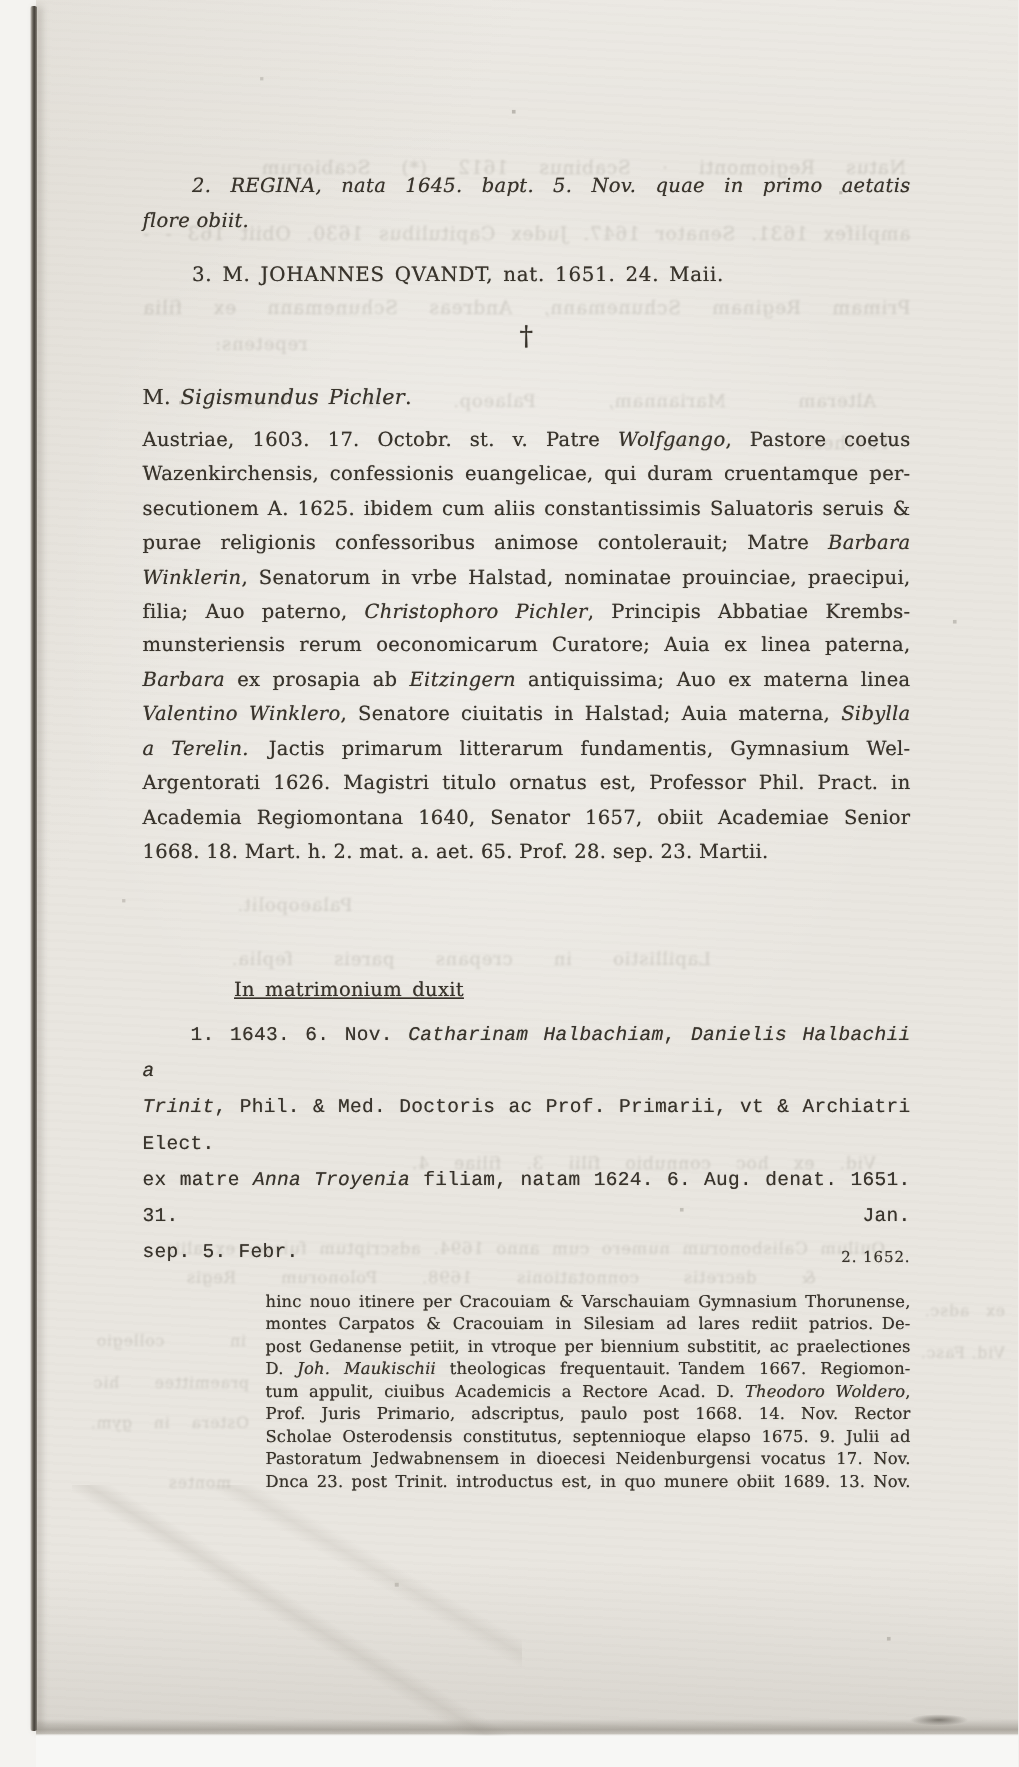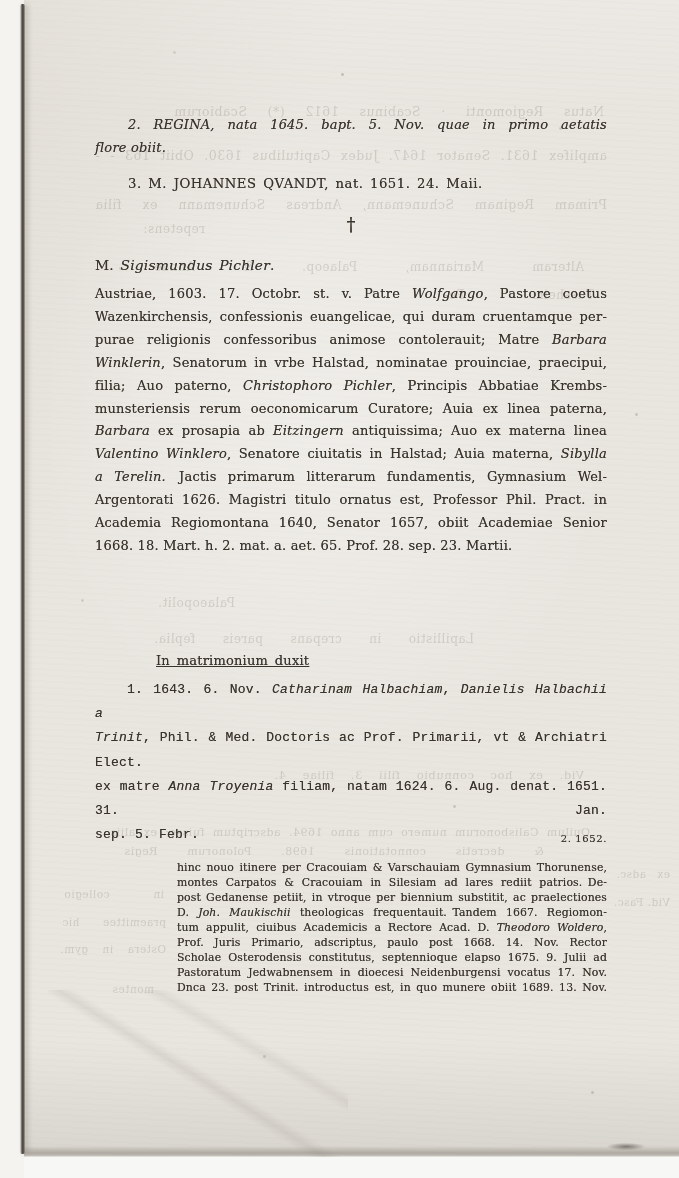--- a/index.html
+++ b/index.html
@@ -137,20 +137,21 @@
 
     <div class="block" id="cross">†</div>
 
     <div class="block center" id="title">
         <div class="line free"><span>M. </span><span class="it">Sigismundus Pichler</span><span>.</span></div>
       </div>
 
     <div class="block" id="bio">
         <div class="line"><span>Austriae, 1603. 17. Octobr. st. v. Patre </span><span class="it">Wolfgango</span><span>, Pastore coetus</span></div>
         <div class="line"><span>Wazenkirchensis, confessionis euangelicae, qui duram cruentamque per-</span></div>
+        <div class="line"><span>secutionem A. 1625. ibidem cum aliis constantissimis Saluatoris seruis &amp;</span></div>
         <div class="line"><span>purae religionis confessoribus animose contolerauit; Matre </span><span class="it">Barbara</span></div>
         <div class="line"><span class="it">Winklerin</span><span>, Senatorum in vrbe Halstad, nominatae prouinciae, praecipui,</span></div>
         <div class="line"><span>filia; Auo paterno, </span><span class="it">Christophoro Pichler</span><span>, Principis Abbatiae Krembs-</span></div>
         <div class="line"><span>munsteriensis rerum oeconomicarum Curatore; Auia ex linea paterna,</span></div>
         <div class="line"><span class="it">Barbara</span><span> ex prosapia ab </span><span class="it">Eitzingern</span><span> antiquissima; Auo ex materna linea</span></div>
         <div class="line"><span class="it">Valentino Winklero</span><span>, Senatore ciuitatis in Halstad; Auia materna, </span><span class="it">Sibylla</span></div>
         <div class="line"><span class="it">a Terelin.</span><span> Jactis primarum litterarum fundamentis, Gymnasium Wel-</span></div>
         <div class="line"><span>Argentorati 1626. Magistri titulo ornatus est, Professor Phil. Pract. in</span></div>
         <div class="line"><span>Academia Regiomontana 1640, Senator 1657, obiit Academiae Senior</span></div>
         <div class="line free"><span>1668. 18. Mart. h. 2. mat. a. aet. 65. Prof. 28. sep. 23. Martii.</span></div>

